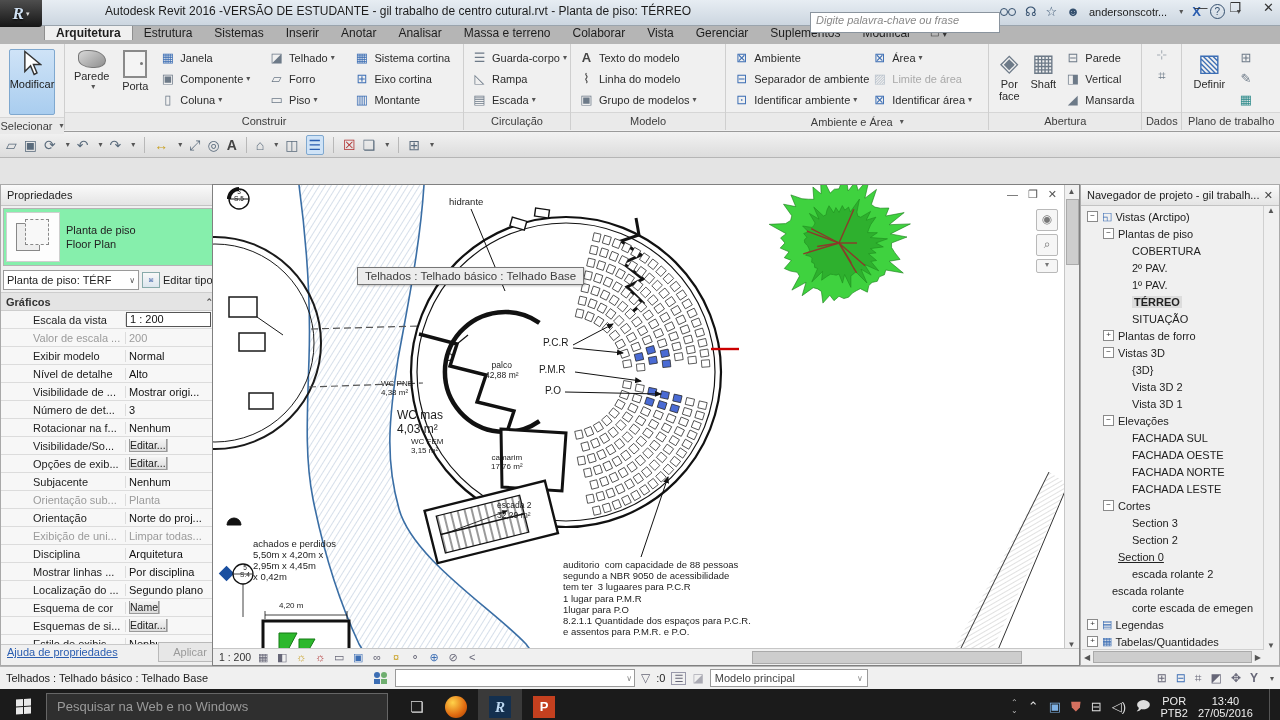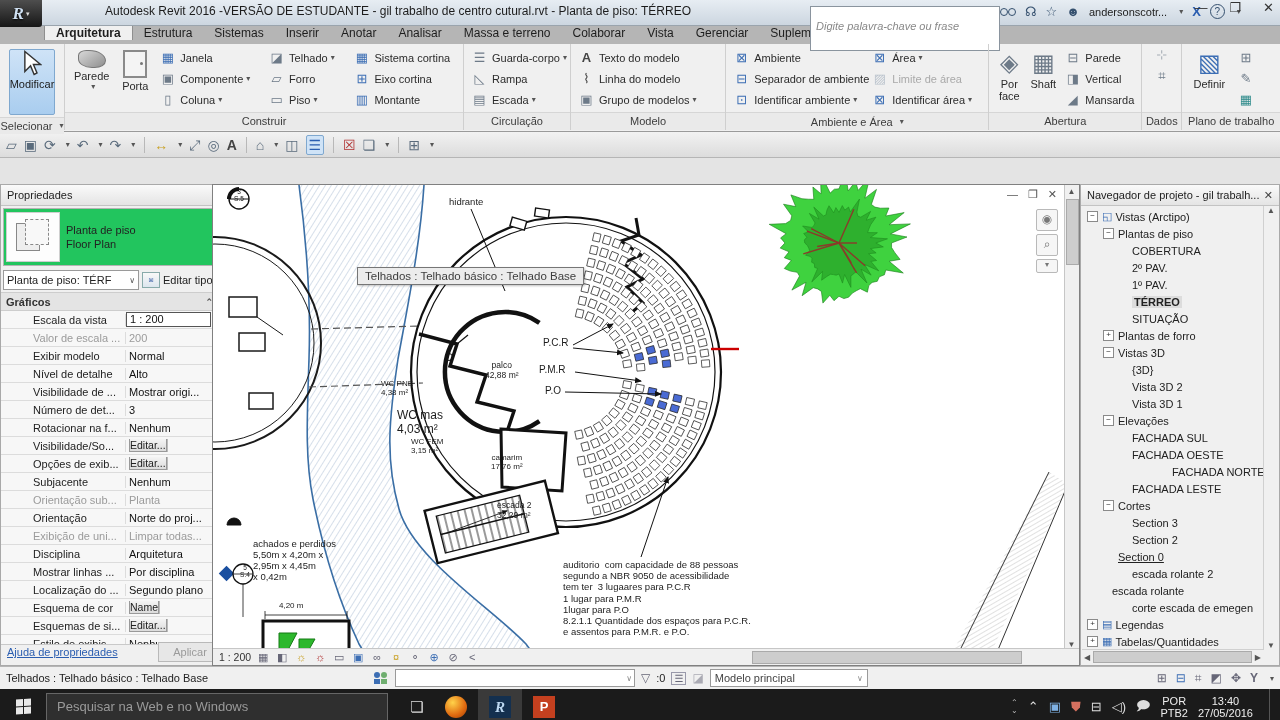--- a/index.html
+++ b/index.html
@@ -8,22 +8,22 @@
 
   
   .titlebar{position:relative;height:25px;background:linear-gradient(#e7edf3,#ccd6e0);
     border-bottom:1px solid #9aa4ad;font-size:12px;color:#222;}
   .appbtn{position:absolute;left:0;top:0;width:42px;height:27px;background:linear-gradient(#4e4e4e,#161616);
     z-index:30;display:flex;align-items:center;justify-content:center;border-radius:0 0 3px 0;}
   .appbtn .R{color:#cfe0f2;font-weight:bold;font-size:17px;font-family:"Liberation Serif",serif;
     text-shadow:0 1px 2px #000;font-style:italic;}
   .appbtn .dd{color:#ddd;font-size:7px;margin-left:2px;}
   .wtitle{position:absolute;left:105px;top:4px;white-space:nowrap;color:#1c1c1c;}
-  .tsearch{position:absolute;left:810px;top:6px;width:178px;height:17px;background:#fff;
-    border:1px solid #8a949e;font-size:11px;color:#888;font-style:italic;padding:13px 5px;}
+  .tsearch{position:absolute;left:810px;top:12px;width:178px;height:17px;background:#fff;
+    border:1px solid #8a949e;font-size:11px;color:#888;font-style:italic;padding:1px 5px;}
   .ticons{position:absolute;left:1000px;top:2px;display:flex;align-items:center;gap:9px;height:19px;}
   .ticons .ti{color:#35506e;font-size:13px;line-height:13px;}
   .tuser{font-size:11px;color:#222;font-style:normal;}
   .winbtns{position:absolute;right:6px;top:0;display:flex;gap:22px;font-size:13px;color:#333;}
   .binoc i{display:inline-block;width:6px;height:6px;border:1.5px solid #35506e;border-radius:50%;}
   
   .tabrow{height:18px;background:#b5b5b5;display:flex;align-items:stretch;font-size:12px;color:#1d1d1d;
     padding-left:44px;}
   .tab{padding:1px 11px 0 11px;cursor:default;white-space:nowrap;}
   .tab.active{background:#f0f0f0;border:1px solid #8f8f8f;border-bottom:none;font-weight:bold;}
@@ -59,21 +59,21 @@
   .qsep{width:1px;height:16px;background:#b8b8b8;margin:0 2px;}
   .qactive{background:#cfe3f7;border:1px solid #7fa8cf;border-radius:2px;padding:0 2px;}
   
   .main{position:relative;height:508px;background:#e4e4e4;}
   .panel{position:absolute;top:26px;height:482px;background:#f0f0f0;border:1px solid #a9a9a9;box-sizing:border-box;}
   .ptitle{height:20px;display:flex;align-items:center;font-size:11px;color:#222;padding:0 6px;
     background:linear-gradient(#fafafa,#e4e4e4);border-bottom:1px solid #c3c3c3;}
   .ptitle .x{margin-left:auto;color:#444;font-size:11px;}
   
   #props{left:0;width:229px;}
-  .typesel{height:56px;margin:2px;background:#22c55e;border:1px solid #b4b4b4;display:flex;align-items:center;}
+  .typesel{height:56px;margin:2px;background:#86efac;border:1px solid #b4b4b4;display:flex;align-items:center;}
   .typethumb{width:52px;height:48px;margin:2px 6px 2px 2px;border:1px solid #cfcfcf;background:#fdfdfd;position:relative;}
   .typethumb:before{content:"";position:absolute;left:9px;top:10px;width:22px;height:26px;border:1px solid #888;background:#eee;}
   .typethumb:after{content:"";position:absolute;left:18px;top:6px;width:22px;height:24px;border:1px dashed #888;background:#f8f8f8;}
   .typetext{font-size:11px;color:#222;line-height:14px;flex:1;}
   .typesel .arr{margin-right:5px;color:#444;font-size:9px;}
   .instrow{height:24px;display:flex;align-items:center;padding:0 2px;gap:3px;}
   .instcombo{flex:0 0 128px;height:18px;border:1px solid #9a9a9a;background:#fff;font-size:11px;color:#222;
     display:flex;align-items:center;padding:0 3px;white-space:nowrap;overflow:hidden;}
   .instcombo .arr{margin-left:auto;font-size:8px;color:#555;}
   .edittype{display:flex;align-items:center;font-size:11px;color:#222;gap:3px;}
@@ -970,21 +970,21 @@
             <span class="tlabel">Elevações</span>
           </div>
           <div class="trow" style="padding-left: 38px;">
             <span style="width: 13px; flex: 0 0 13px;"></span>
             <span class="tlabel">FACHADA SUL</span>
           </div>
           <div class="trow" style="padding-left: 38px;">
             <span style="width: 13px; flex: 0 0 13px;"></span>
             <span class="tlabel">FACHADA OESTE</span>
           </div>
-          <div class="trow" style="padding-left: 38px; margin-left: 40px;">
+          <div class="trow" style="padding-left: 38px;">
             <span style="width: 13px; flex: 0 0 13px;"></span>
             <span class="tlabel">FACHADA NORTE</span>
           </div>
           <div class="trow" style="padding-left: 38px;">
             <span style="width: 13px; flex: 0 0 13px;"></span>
             <span class="tlabel">FACHADA LESTE</span>
           </div>
           <div class="trow" style="padding-left: 22px;">
             <span class="texp">−</span>
             <span class="tlabel">Cortes</span>

